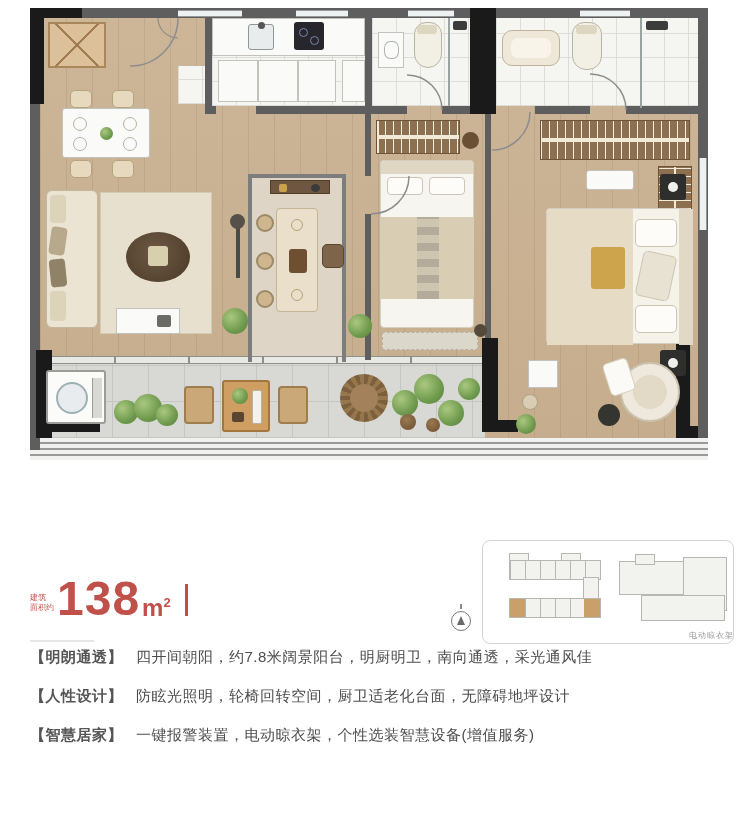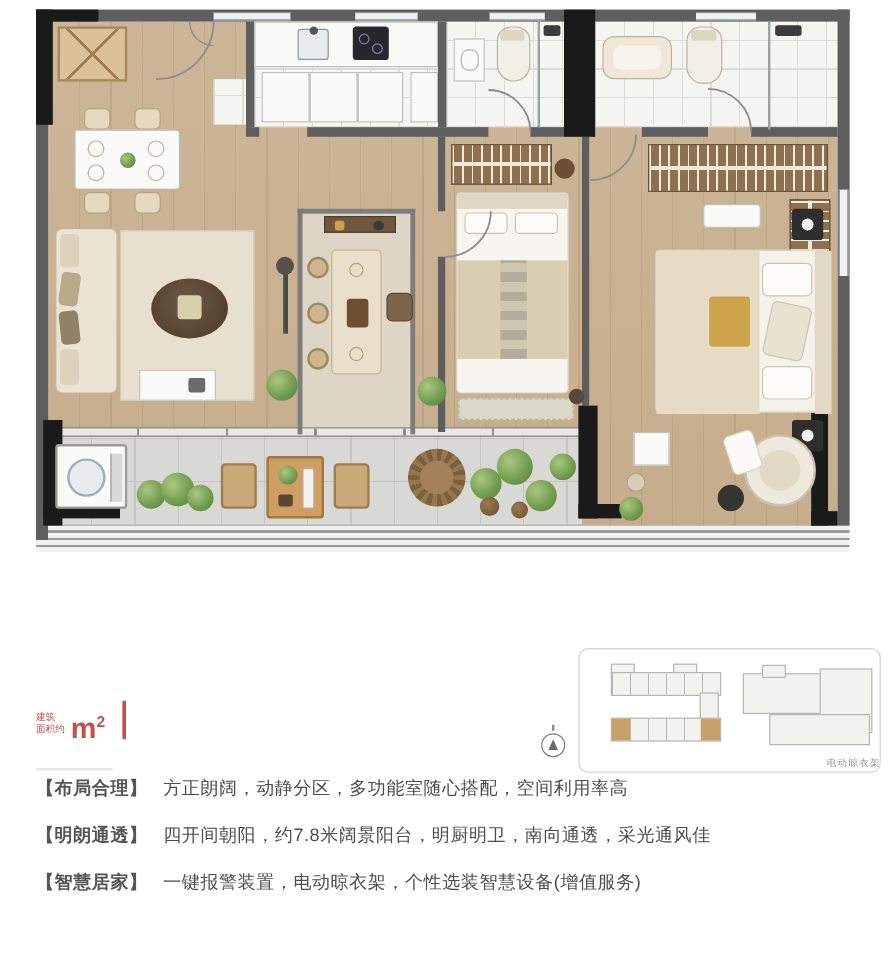--- a/index.html
+++ b/index.html
@@ -231,20 +231,21 @@
     <path d="M379,168 A38,38 0 0 1 341,206" fill="none" stroke="#8d8d8d" stroke-width="1.5"></path>
     <path d="M500,104 A38,38 0 0 1 462,142" fill="none" stroke="#8d8d8d" stroke-width="1.5"></path>
   </svg>
 </div>
 
 <div class="a" style="left:30px;top:568px;height:52px;display:flex;align-items:flex-end;color:#c0504a;">
   <div style="font-size:8px;line-height:1.25;margin:0 3px 7px 0;color:#c0504a;font-family:Liberation Serif, serif;">
     <div>建筑</div>
     <div>面积约</div>
   </div>
+  <span style="font-size:48px;font-weight:600;line-height:0.9;letter-spacing:1px;">138</span>
   <span style="font-size:24px;font-weight:600;line-height:1;margin-left:2px;"><span>m</span><sup style="font-size:13px;">2</sup></span>
   <div style="width:3px;height:32px;background:#c0504a;margin:0 14px 4px 14px;"></div>
 </div>
 <div class="a" style="left:30px;top:640px;width:64px;height:2px;background:#e6e6e6;"></div>
 
 <div class="a" style="left:450px;top:604px;width:22px;height:30px;">
   <div class="a" style="left:10px;top:0;width:2px;height:5px;background:#8a8a8a;"></div>
   <div class="a" style="left:1px;top:7px;width:20px;height:20px;border:1.5px solid #7a7a7a;border-radius:50%;">
     <div class="a" style="left:4.5px;top:4px;width:0;height:0;border-left:4.5px solid transparent;border-right:4.5px solid transparent;border-bottom:9px solid #6a6a6a;"></div>
   </div>
@@ -259,16 +260,16 @@
   <div class="a" style="left:27px;top:58px;width:15px;height:18px;background:#c9a069;"></div>
   <div class="a" style="left:101px;top:58px;width:16px;height:18px;background:#c9a069;"></div>
   <div class="a bldg" style="left:136px;top:20px;width:70px;height:34px;"></div>
   <div class="a bldg" style="left:152px;top:13px;width:20px;height:11px;"></div>
   <div class="a bldg" style="left:200px;top:16px;width:44px;height:54px;"></div>
   <div class="a bldg" style="left:158px;top:54px;width:84px;height:26px;"></div>
 </div>
 <div class="a" style="left:640px;top:630px;width:94px;font-size:8px;color:#9a9a9a;letter-spacing:1px;text-align:right;">电动晾衣架</div>
 
 <div class="a" style="left:30px;top:648px;width:690px;">
-  <p class="feature-row"><span class="feature-tag">【布局合理】</span><span>方正朗阔，动静分区，多功能室随心搭配，空间利用率高</span></p>
   <p class="feature-row"><span class="feature-tag">【明朗通透】</span><span>四开间朝阳，约7.8米阔景阳台，明厨明卫，南向通透，采光通风佳</span></p>
+  <p class="feature-row"><span class="feature-tag">【人性设计】</span><span>防眩光照明，轮椅回转空间，厨卫适老化台面，无障碍地坪设计</span></p>
   <p class="feature-row"><span class="feature-tag">【智慧居家】</span><span>一键报警装置，电动晾衣架，个性选装智慧设备(增值服务)</span></p>
 </div>
 
 </body></html>

